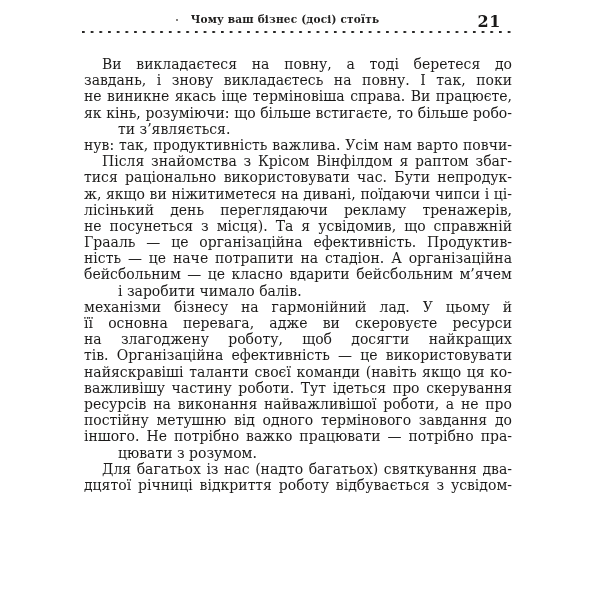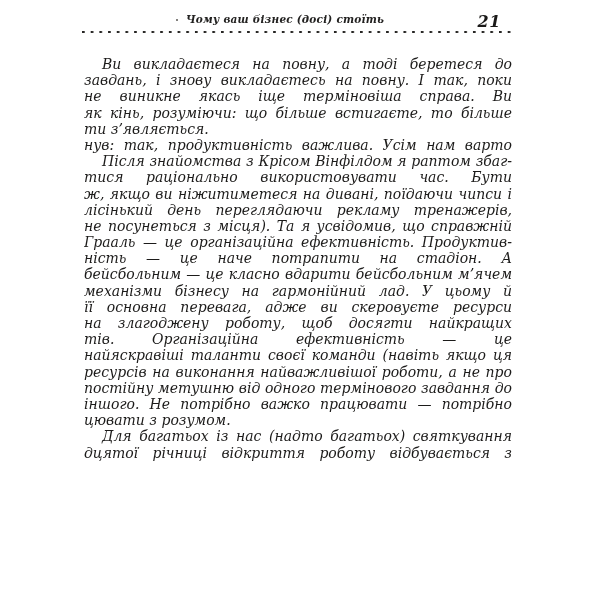--- a/index.html
+++ b/index.html
@@ -8,21 +8,20 @@
     background: #ffffff;
   }
   .page {
     position: relative;
     width: 600px;
     height: 600px;
     background: #ffffff;
     font-family: "DejaVu Serif", "Liberation Serif", serif;
     color: #1b1b1b;
     overflow: hidden;
-    font-style: italic;
   }
   .header-title {
     position: absolute;
     top: 13px;
     left: 84px;
     width: 428px;
     text-align: center;
     transform: translateX(-13px);
     font-weight: bold;
     font-size: 10.5px;
@@ -67,21 +66,21 @@
     color: #1c1b1a;
   }
   .paragraph { margin: 0; padding: 0; }
   .line {
     height: 16.2px;
     overflow: hidden;
     text-align: justify;
     text-align-last: justify;
   }
   .line.first { text-indent: 18px; }
-  .line.last  { text-align-last: left; }
+  .line.last  { text-align-last: left; margin-left: 34px; }
 </style>
 </head>
 <body>
 
 <div class="page">
   <div class="header-title">Чому ваш бізнес (досі) стоїть</div>
   <div class="page-number">21</div>
   <div class="speck"></div>
   <div class="dotted-rule"></div>
   <div class="body-text">
@@ -95,27 +94,29 @@
       <div class="paragraph">
         <div class="line">нув: так, продуктивність важлива. Усім нам варто повчи-</div>
         <div class="line first">Після знайомства з Крісом Вінфілдом я раптом збаг-</div>
         <div class="line">тися раціонально використовувати час. Бути непродук-</div>
         <div class="line">ж, якщо ви ніжитиметеся на дивані, поїдаючи чипси і ці-</div>
         <div class="line">лісінький день переглядаючи рекламу тренажерів, бізнес</div>
         <div class="line">не посунеться з місця). Та я усвідомив, що справжній</div>
         <div class="line">Грааль — це організаційна ефективність. Продуктив-</div>
         <div class="line">ність — це наче потрапити на стадіон. А організаційна</div>
         <div class="line">бейсбольним — це класно вдарити бейсбольним м’ячем</div>
+        <div class="line last">і заробити чимало балів.</div>
       </div>
       <div class="paragraph">
         <div class="line">механізми бізнесу на гармонійний лад. У цьому й полягає</div>
         <div class="line">її основна перевага, адже ви скеровуєте ресурси компанії</div>
         <div class="line">на злагоджену роботу, щоб досягти найкращих результа-</div>
         <div class="line">тів. Організаційна ефективність — це використовувати</div>
         <div class="line">найяскравіші таланти своєї команди (навіть якщо ця ко-</div>
+        <div class="line">важливішу частину роботи. Тут ідеться про скерування</div>
         <div class="line">ресурсів на виконання найважливішої роботи, а не про</div>
         <div class="line">постійну метушню від одного термінового завдання до</div>
         <div class="line">іншого. Не потрібно важко працювати — потрібно пра-</div>
         <div class="line last">цювати з розумом.</div>
       </div>
       <div class="paragraph">
         <div class="line first">Для багатьох із нас (надто багатьох) святкування два-</div>
         <div class="line">дцятої річниці відкриття роботу відбувається з усвідом-</div>
       </div>
     </div>

